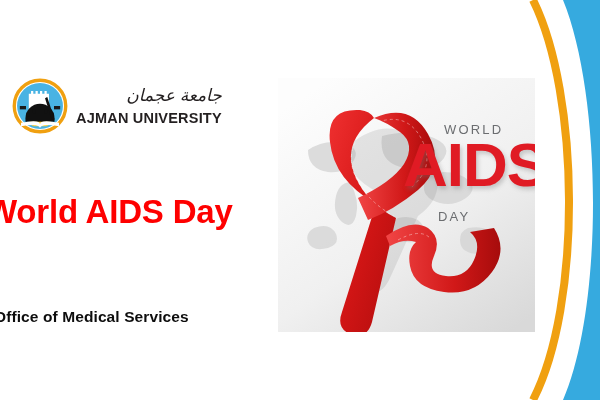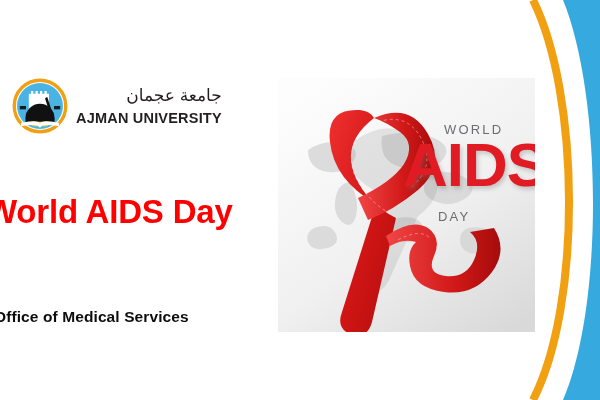--- a/index.html
+++ b/index.html
@@ -49,20 +49,21 @@
     line-height: 1;
   }
   .logo-arabic {
     font-size: 17px;
     color: #231f20;
     letter-spacing: 1px;
     direction: rtl;
     text-align: right;
     height: 22px;
     overflow: hidden;
+    font-style: italic;
   }
   .logo-en {
     font-size: 14.5px;
     font-weight: bold;
     color: #231f20;
     letter-spacing: 0.2px;
     margin-top: 2px;
   }
 
   

